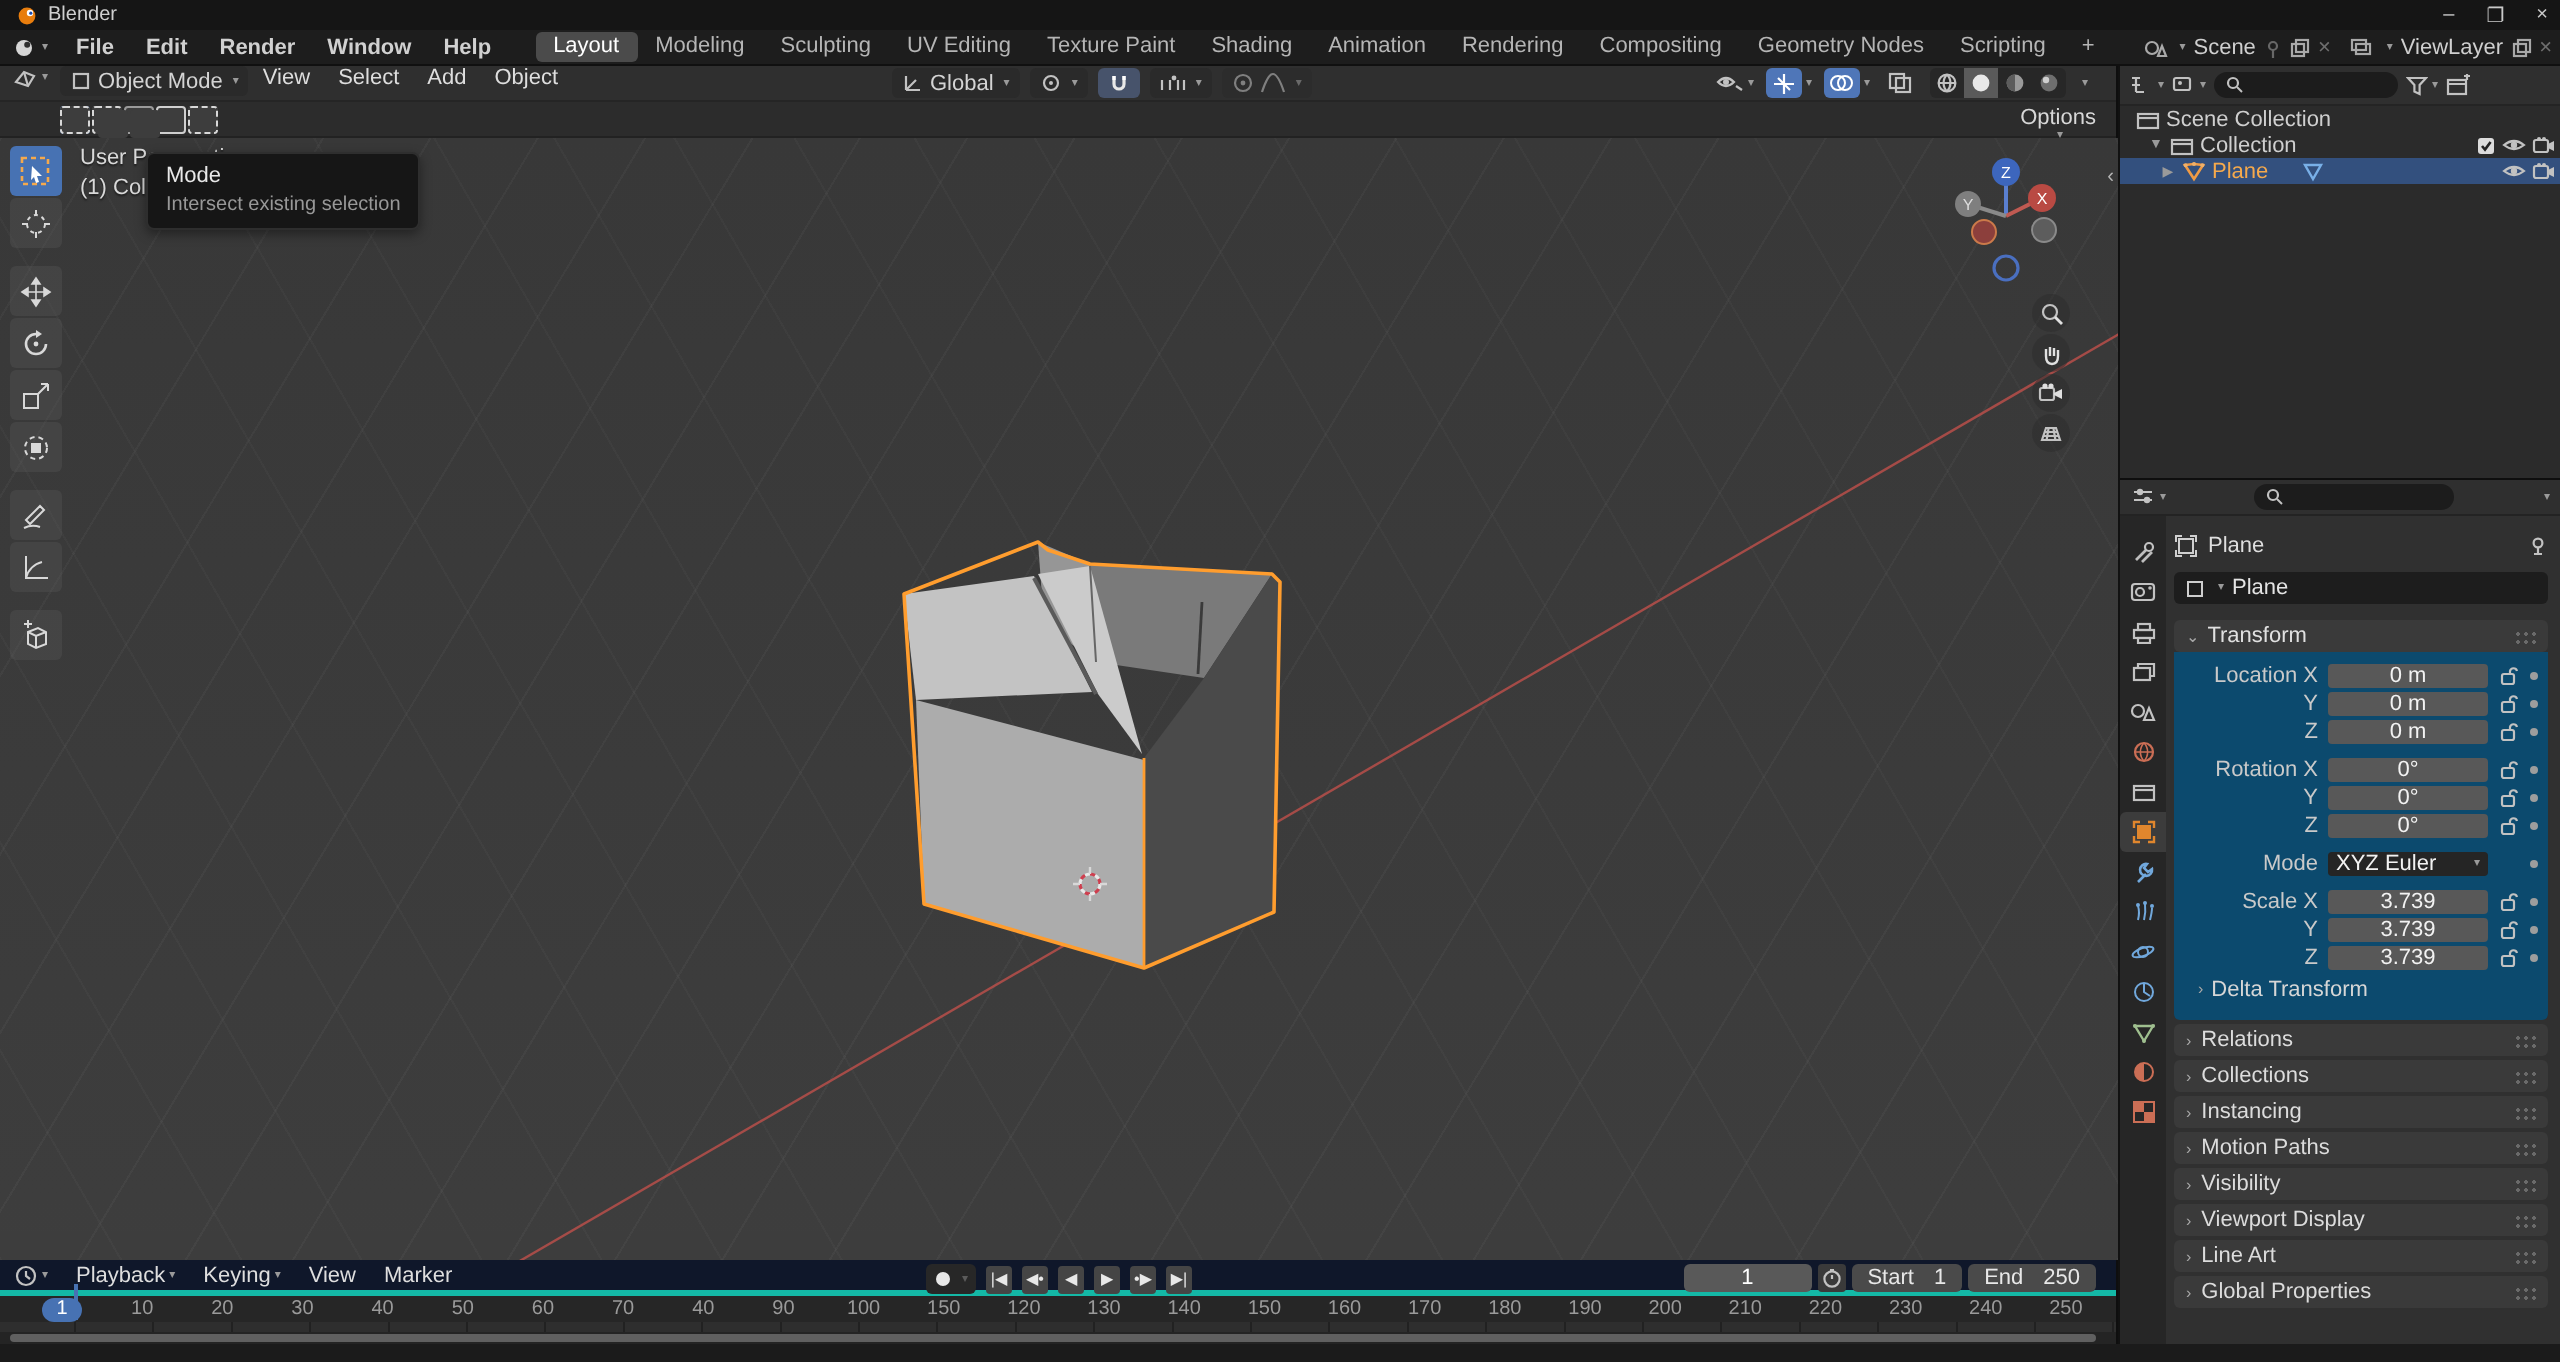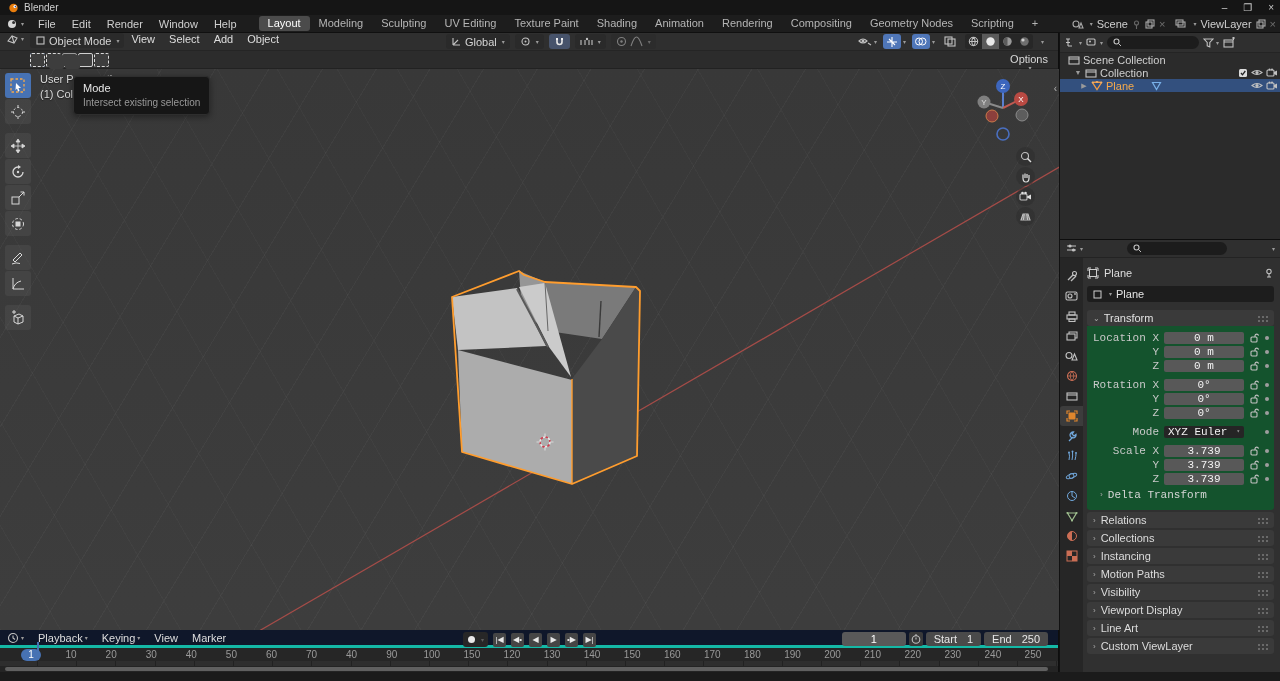--- a/index.html
+++ b/index.html
@@ -13,21 +13,21 @@
   
   #titlebar { position:absolute; left:0; top:0; width:1280px; height:15px; background:#151515;
               display:flex; align-items:center; padding:0 8px; color:#cfcfcf; font-size:10px; }
   #titlebar .t { margin-left:5px; }
   .win-controls { position:absolute; right:6px; top:0; height:15px; display:flex; gap:16px; align-items:center; color:#c9c9c9; font-size:10px; }
   .win-controls span { cursor:default; }
 
   
   #topbar { position:absolute; left:0; top:15px; width:1280px; height:18px; background:#1d1d1d;
             display:flex; align-items:center; border-bottom:1px solid #101010; }
-  .menu-item { padding:0 8px; color:#d0d0d0; height:18px; line-height:18px; }
+  .menu-item { padding:0 8px; color:#d0d0d0; height:18px; line-height:18px;font-weight:bold; }
   .ws-tabs { display:flex; align-items:center; margin-left:14px; }
   .ws-tab { padding:1px 9px; color:#b5b5b5; border-radius:3px; height:15px; line-height:13px; }
   .ws-tab.active { background:#4b4b4b; color:#fff; }
   #topbar-right { position:absolute; right:4px; top:0; height:18px; display:flex; align-items:center; gap:10px; }
   .sel-widget { display:flex; align-items:center; gap:4px; color:#cfcfcf; }
   .mini-ico { opacity:.85; }
   .dim { opacity:.45; }
 
   
   #viewport { position:absolute; left:0; top:33px; width:1059px; height:597px; border-right:1px solid #0e0e0e; }
@@ -95,21 +95,21 @@
              display:flex; flex-direction:column; align-items:center; }
   .pr-tab { width:23px; height:20px; display:flex; align-items:center; justify-content:center; }
   .pr-tab.active { background:#3c3c3c; border-radius:3px 0 0 3px; }
   #pr-content { position:absolute; left:23px; top:18px; right:0; bottom:0; background:#303030; padding:6px 6px 0 4px; overflow:hidden; }
   .breadcrumb { display:flex; align-items:center; gap:5px; height:18px; color:#dedede; }
   .breadcrumb .pin { margin-left:auto; }
   .namefield { background:#1d1d1d; border-radius:3px; height:16px; display:flex; align-items:center; gap:4px; padding:0 5px; margin-top:4px; color:#e4e4e4; }
   .panel-hdr { background:#3a3a3a; border-radius:3px; height:16px; display:flex; align-items:center; padding:0 6px; gap:4px; margin-top:8px; color:#e0e0e0; }
   .panel-hdr .dots, .prop-panel .dots { margin-left:auto; width:11px; height:7px;
       background-image:radial-gradient(#8a8a8a .9px, transparent 1px); background-size:4px 4px; opacity:.6; }
-  #transform-body { background:#14532d; border-radius:0 0 3px 3px; padding:6px 4px 8px 0;font-family:Liberation Mono, monospace; }
+  #transform-body { background:#0c4a6e; border-radius:0 0 3px 3px; padding:6px 4px 8px 0; }
   .trow { display:flex; align-items:center; height:12px; margin-bottom:2px; }
   .trow .lbl { width:72px; text-align:right; margin-right:5px; color:#c9c9c9; }
   .trow .field { width:80px; background:#585858; border-radius:2px; height:12px; line-height:12px; text-align:center; color:#f2f2f2; }
   .trow .field.drop { background:#252525; text-align:left; padding:0 4px; display:flex; align-items:center; }
   .trow .field.drop .chev { margin-left:auto; }
   .trow .lockk { width:14px; display:flex; justify-content:center; margin-left:3px; }
   .trow .kdot { width:4px; height:4px; border-radius:50%; background:#9d9d9d; margin-left:4px; }
   .tgap { height:5px; }
   .subrow { height:15px; display:flex; align-items:center; gap:4px; padding-left:12px; color:#d6d6d6; margin-top:2px; }
   .prop-panel { background:#3a3a3a; border-radius:3px; height:16px; display:flex; align-items:center; gap:5px; padding:0 6px; margin-top:2px; color:#dcdcdc; }
@@ -930,21 +930,21 @@
       </div>
 
       <div class="prop-panel">
         <span class="carr">›</span>
         <span>Line Art</span>
         <span class="dots"></span>
       </div>
 
       <div class="prop-panel">
         <span class="carr">›</span>
-        <span>Custom ViewLayer</span>
+        <span>Global Properties</span>
         <span class="dots"></span>
       </div>
 
   </div>
 </div>
 
 <div id="timeline">
   <div id="tl-header">
     <span class="fr" style="padding:0 7px;">
       <svg width="12" height="12">

